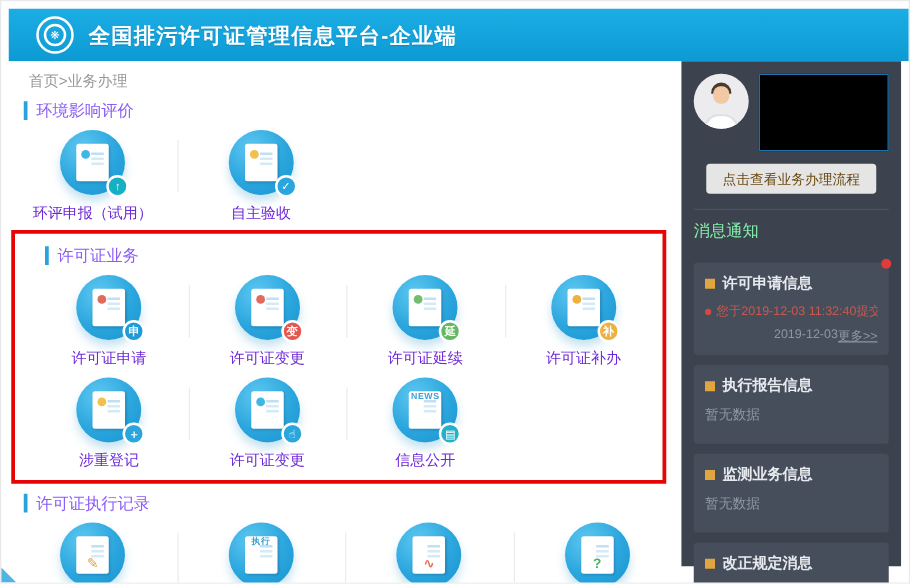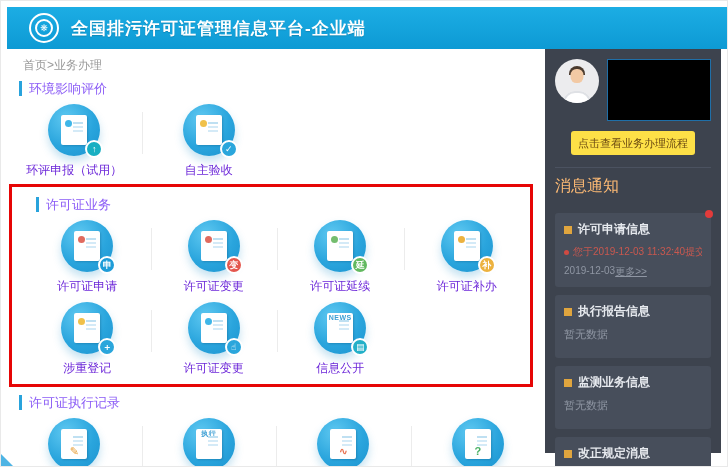--- a/index.html
+++ b/index.html
@@ -51,32 +51,32 @@
   
   .red-box { border:3px solid #e60505; margin:6px 12px 2px 2px; padding:2px 0 8px 12px; }
 
   
   .profile-row { display:flex; align-items:flex-start; }
   .avatar { width:44px; height:44px; border-radius:50%; background:#ececee; position:relative; overflow:hidden; flex:0 0 auto; }
   .avatar .hair { position:absolute; top:7px; left:50%; transform:translateX(-50%); width:16px; height:9px; background:#4a3a2e; border-radius:8px 8px 0 0; }
   .avatar .head { position:absolute; top:10px; left:50%; transform:translateX(-50%); width:13px; height:14px; background:#f2c9a4; border-radius:45%; }
   .avatar .torso { position:absolute; bottom:-5px; left:50%; transform:translateX(-50%); width:28px; height:17px; background:#fff; border-radius:12px 12px 0 0; box-shadow:inset 0 0 0 2px #dfe1e5; }
   .video-box { margin-left:8px; width:104px; height:62px; background:#000; border:1px solid #1f6fa8; }
-  .video-button { display:block; margin:10px auto 0 auto; width:124px; height:24px; background:#fde047;
+  .video-button { display:block; margin:10px auto 0 auto; width:136px; height:24px; background:#e5e5e5;
     border:none; border-radius:3px; color:#6b4a12; font-size:11px; cursor:pointer;
     font-family:Liberation Serif, serif; }
   .sidebar-divider { margin:12px 0 8px 0; border-top:1px solid #4b5260; }
-  .notices-title { font-size:16px; color:#fdba74; margin-bottom:16px; }
+  .notices-title { font-size:13px; color:#86efac; margin-bottom:16px; }
   .notice-card { position:relative; background:#474e5b; border-radius:3px; padding:8px 9px; margin-top:8px; }
   .card-title-row { display:flex; align-items:center; }
   .card-title-icon { width:8px; height:8px; background:#e0a53e; margin-right:6px; flex:0 0 auto; }
   .card-title { font-size:12px; color:#e6e9ee; font-weight:bold; }
   .card-message { margin-top:7px; font-size:10px; color:#c9584f; display:flex; align-items:center; white-space:nowrap; overflow:hidden; }
   .msg-dot { width:5px; height:5px; border-radius:50%; background:#d04a42; margin-right:4px; flex:0 0 auto; }
-  .card-meta { margin-top:6px; display:flex; justify-content:flex-start; font-size:10px; color:#8f96a3; }
+  .card-meta { margin-top:6px; display:flex; justify-content:flex-end; font-size:10px; color:#8f96a3; }
   .card-more { cursor:pointer;text-decoration:underline; }
   .card-empty { margin-top:7px; font-size:11px; color:#8f96a3; padding-bottom:8px; }
   .card-alert-dot { position:absolute; top:-3px; right:-2px; width:8px; height:8px; border-radius:50%; background:#e23b3b; }
 
   .corner-artifact { position:absolute; left:0; bottom:0; width:0; height:0;
     border-left:12px solid #2fa7df; border-top:12px solid transparent; opacity:.85; }
 </style>
 </head>
 <body>
 

